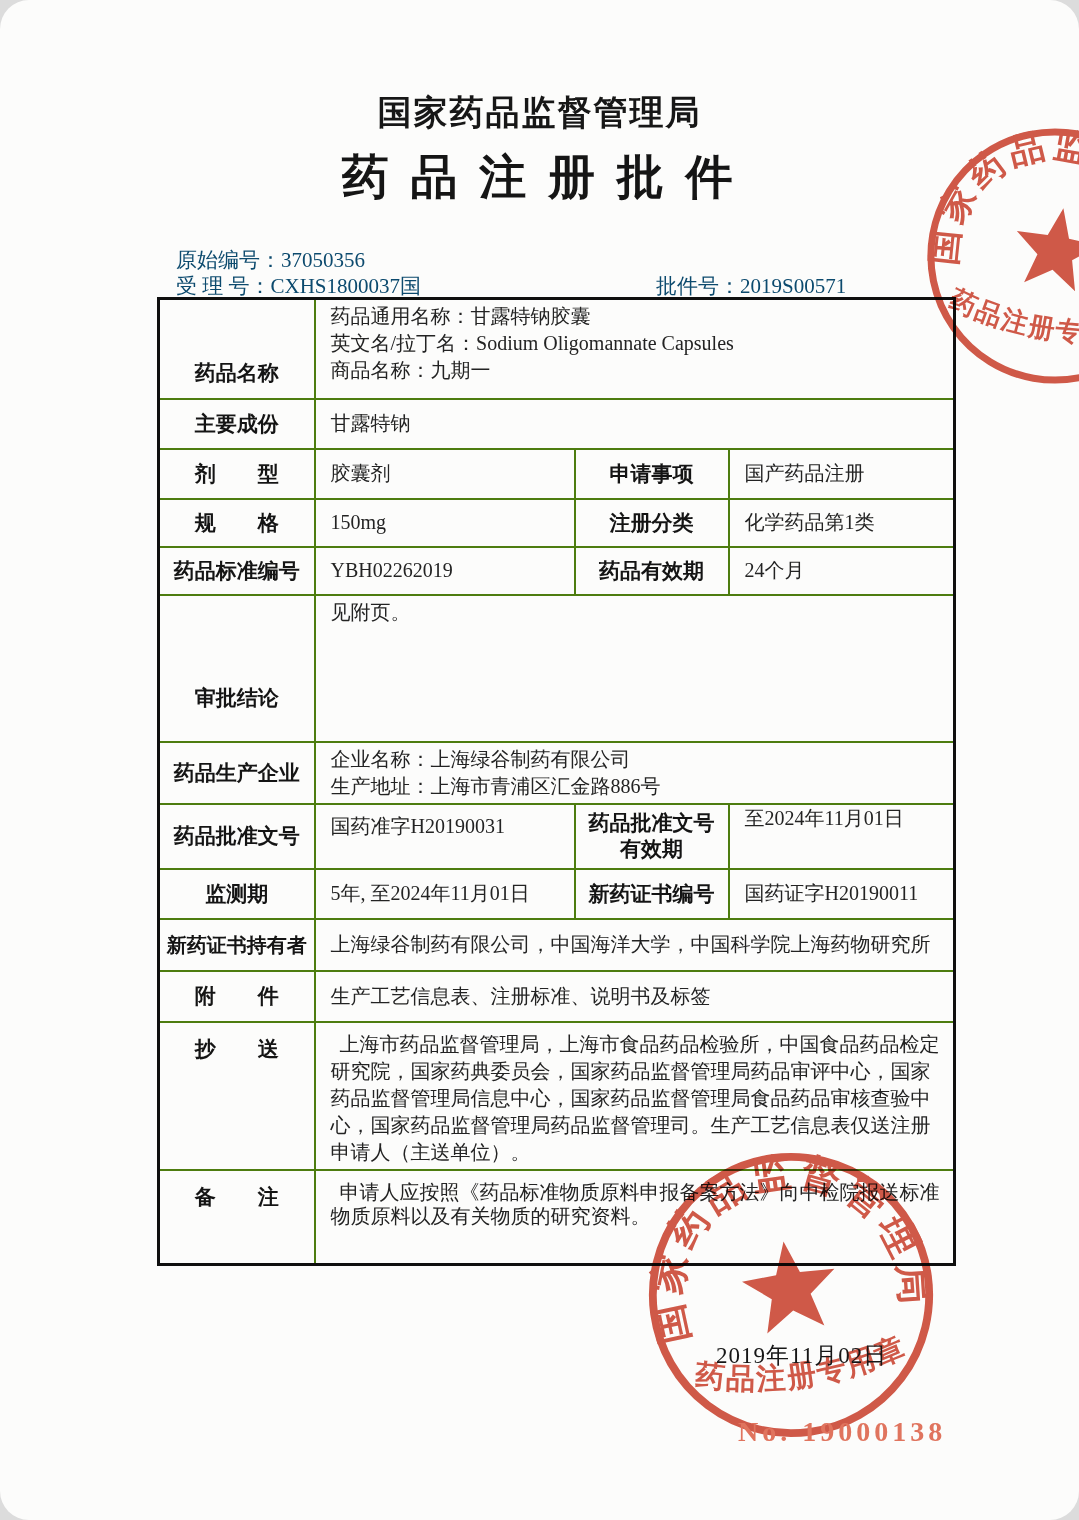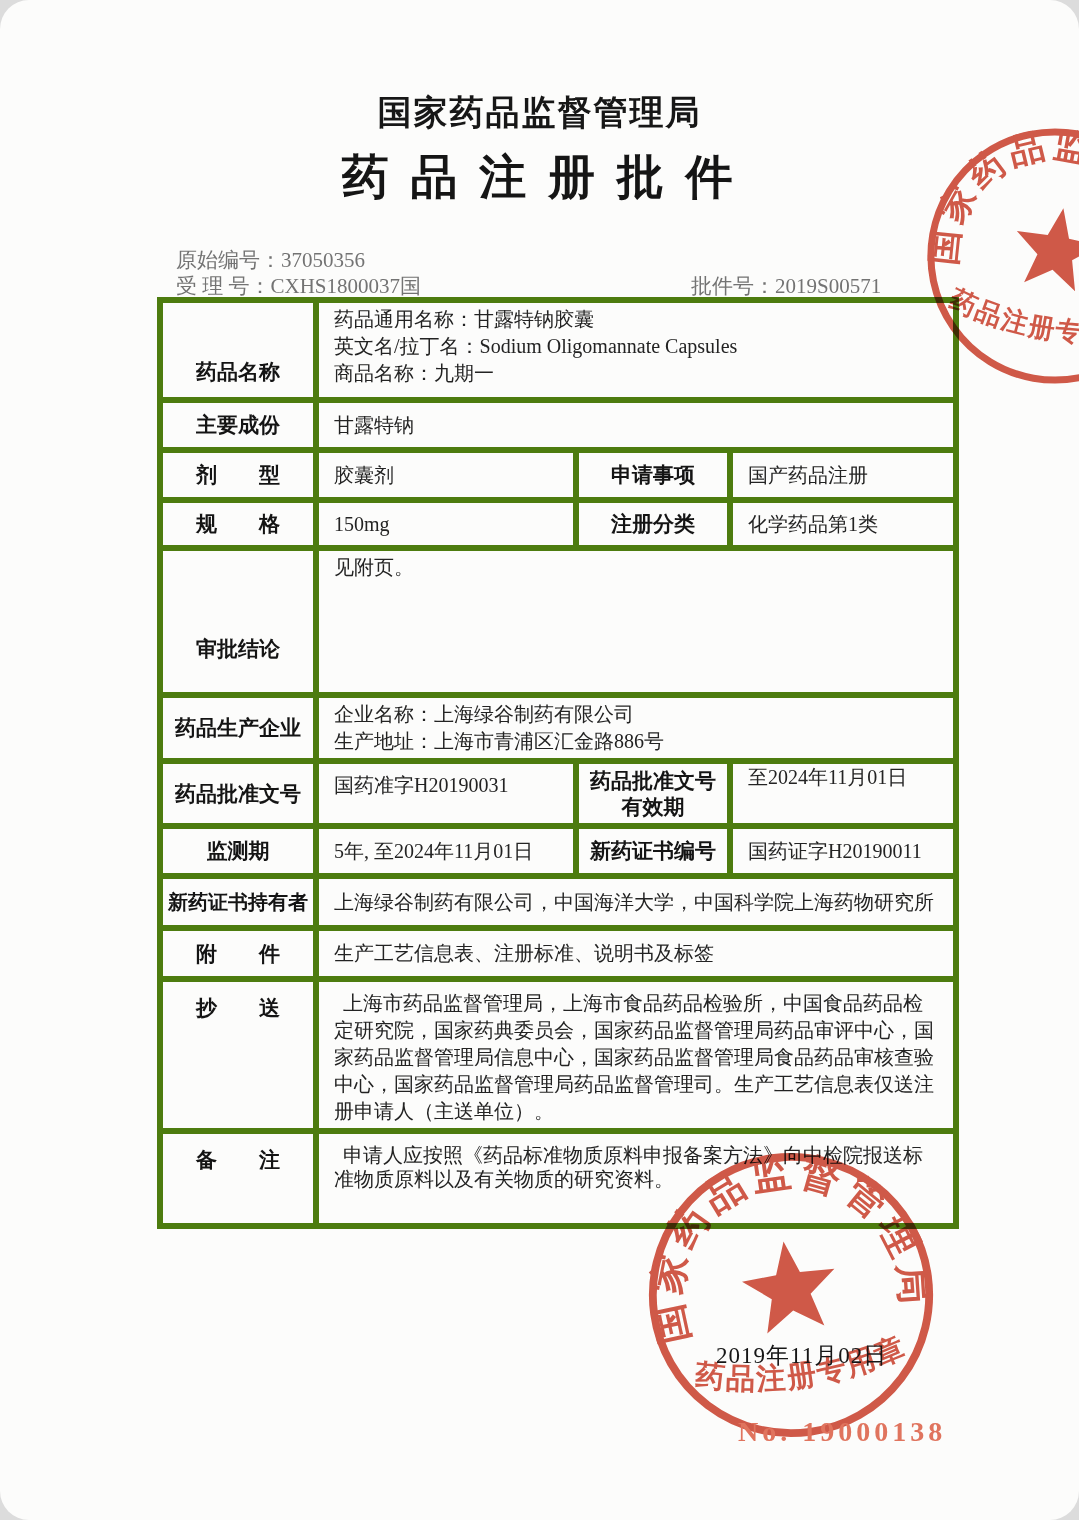--- a/index.html
+++ b/index.html
@@ -12,31 +12,31 @@
   
   .agency{
     position:absolute;top:90px;left:0;width:100%;text-align:center;
     font-family:"Liberation Sans","DejaVu Sans",sans-serif;
     font-weight:bold;font-size:34px;letter-spacing:2px;color:#171717;
   }
   .doc-title{
     position:absolute;top:146px;left:0;width:100%;text-align:center;
     font-size:47px;font-weight:600;letter-spacing:5px;color:#151515;
   }
-  .meta{position:absolute;font-size:21px;white-space:nowrap;color:#737373;}
+  .meta{position:absolute;font-size:21px;white-space:nowrap;color:#0c4a6e;}
   #meta-original{left:176px;top:246px;}
   #meta-accept{left:176px;top:272px;}
-  #meta-approval{left:691px;top:272px;}
+  #meta-approval{left:656px;top:272px;}
   
   .doc-table{
     position:absolute;left:157px;top:297px;width:796px;
     border-collapse:collapse;table-layout:fixed;
     border:3px solid #0f0f0f;
   }
-  .doc-table td{border:6px solid #4d7c0f;vertical-align:middle;overflow:hidden;}
+  .doc-table td{border:2px solid #4d7c0f;vertical-align:middle;overflow:hidden;}
   td.lbl{
     font-family:"Liberation Sans","DejaVu Sans",sans-serif;font-weight:bold;
     font-size:21px;text-align:center;padding:0 4px;line-height:26px;color:#141414;
   }
   td.val{font-size:20px;padding:3px 12px 3px 15px;line-height:27px;color:#232323;}
   td.v-top{vertical-align:top;}
   td.lbl-bottom{vertical-align:bottom;padding-bottom:12px;}
   td.lbl-bottom2{vertical-align:bottom;padding-bottom:30px;}
   td.lbl-top{vertical-align:top;padding-top:13px;}
   .small-val{font-size:17.5px;line-height:24px;}
@@ -101,20 +101,26 @@
       <td class="val">国产药品注册</td>
     </tr>
 
     <tr class="rD">
       <td class="lbl">规　　格</td>
       <td class="val">150mg</td>
       <td class="lbl">注册分类</td>
       <td class="val">化学药品第1类</td>
     </tr>
 
+    <tr class="rE">
+      <td class="lbl">药品标准编号</td>
+      <td class="val">YBH02262019</td>
+      <td class="lbl">药品有效期</td>
+      <td class="val">24个月</td>
+    </tr>
 
     <tr class="rF">
       <td class="lbl lbl-bottom2">审批结论</td>
       <td class="val v-top small-val" colspan="3">见附页。</td>
     </tr>
 
     <tr class="rG">
       <td class="lbl">药品生产企业</td>
       <td class="val" colspan="3">
         <div>企业名称：上海绿谷制药有限公司</div>

